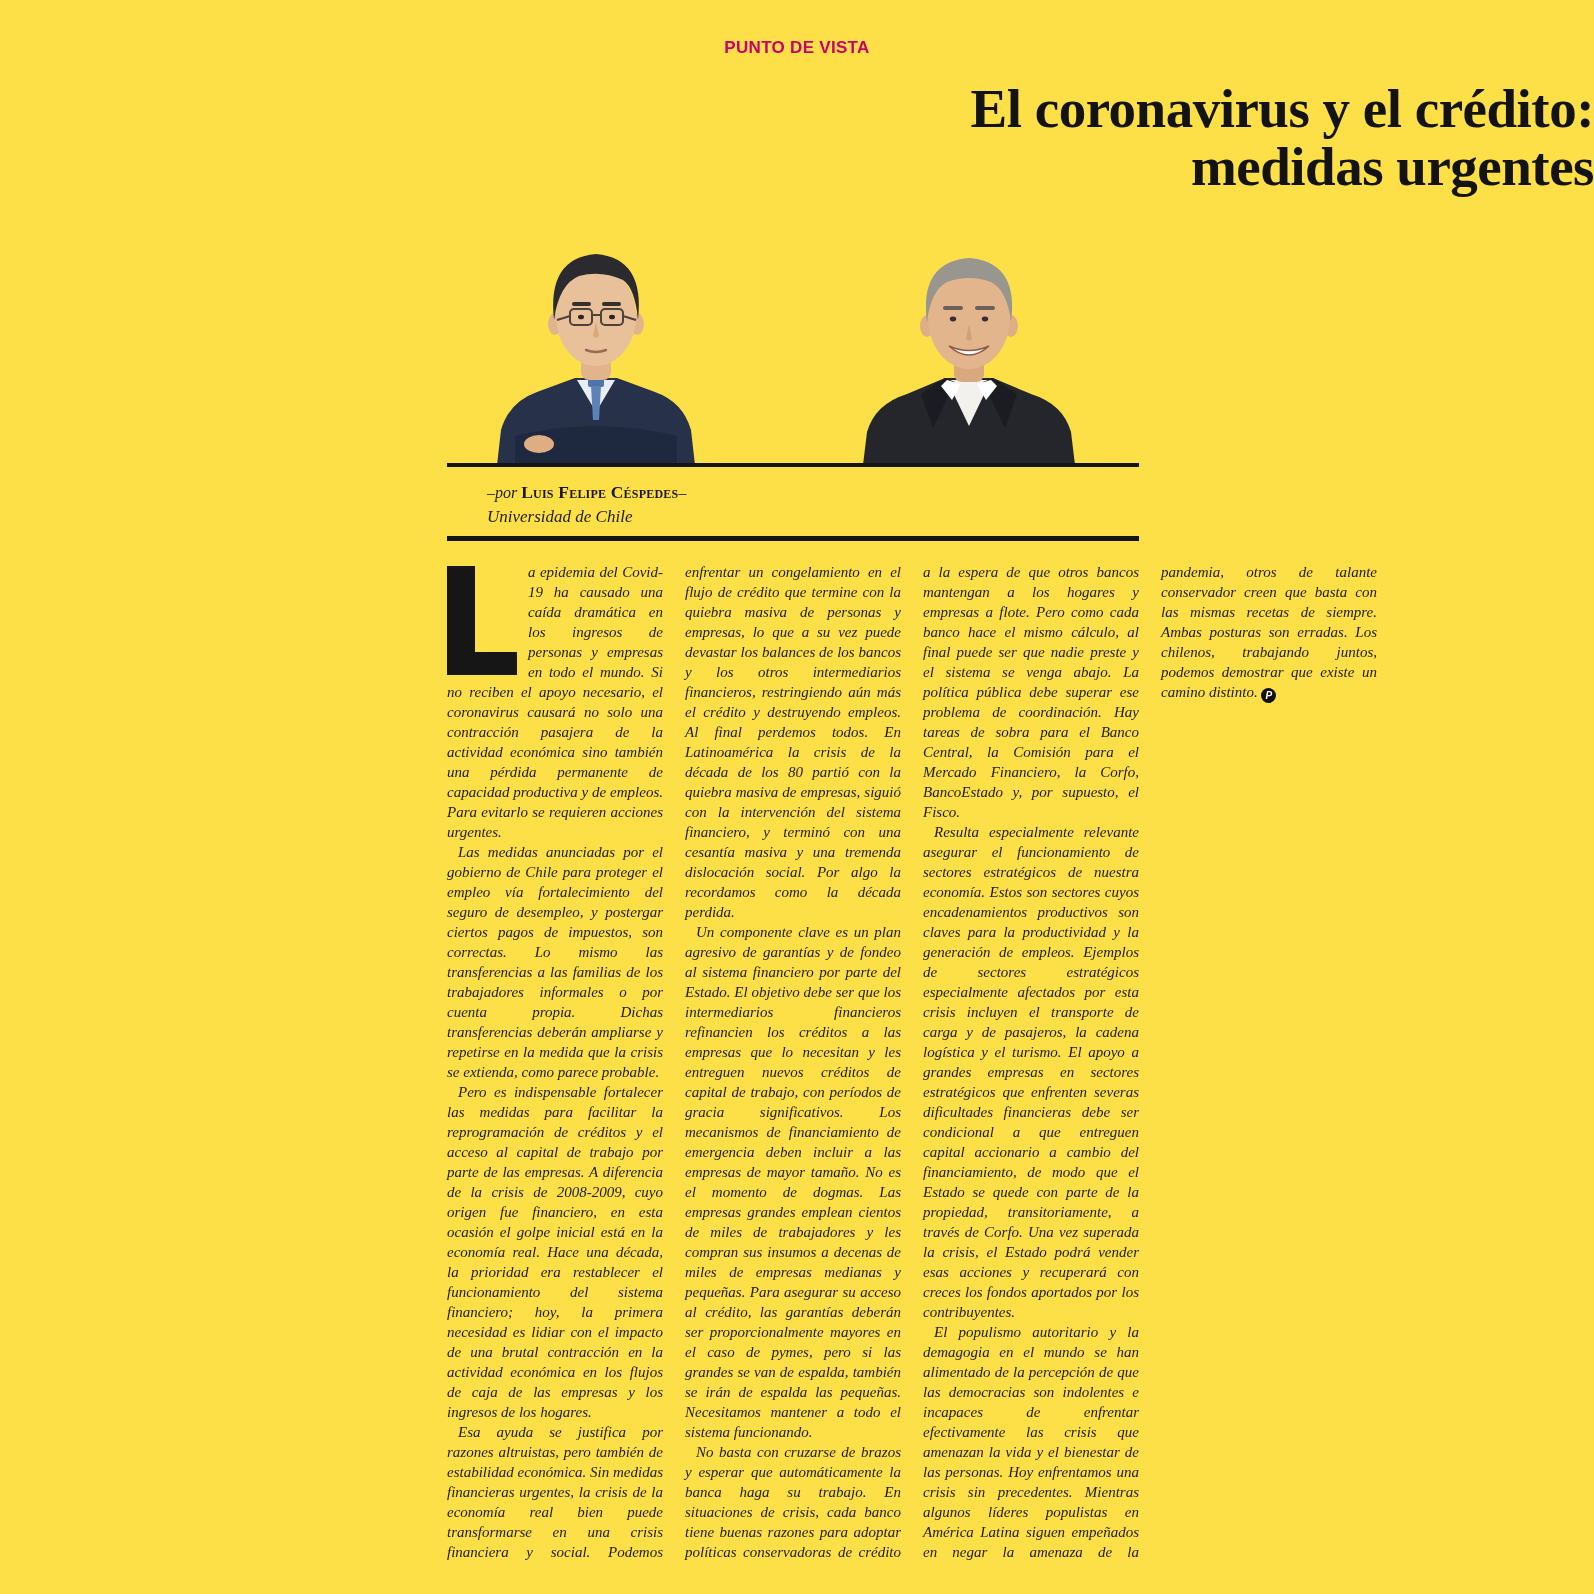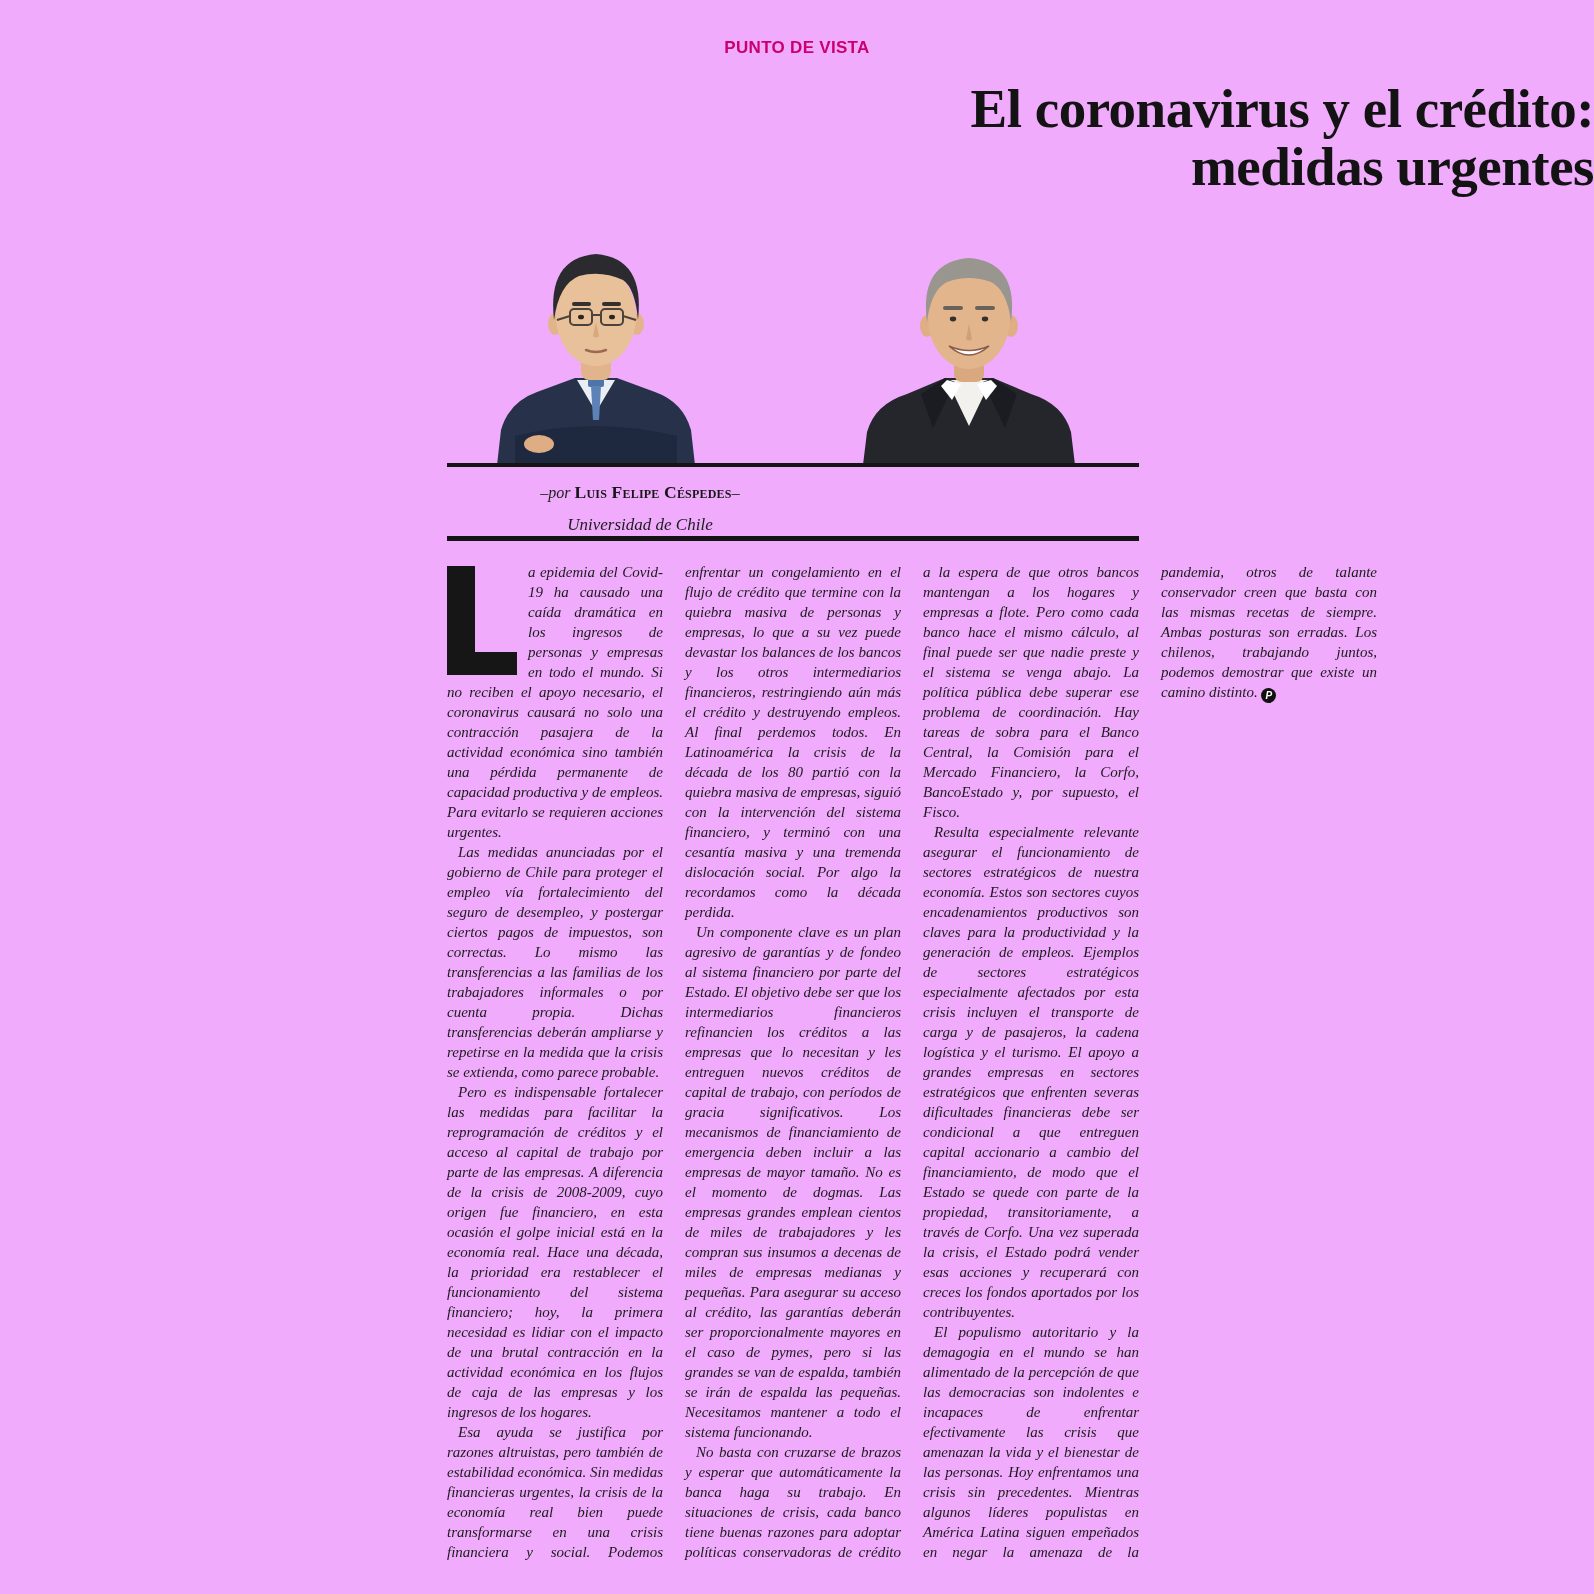--- a/index.html
+++ b/index.html
@@ -1,19 +1,19 @@
 <!DOCTYPE html>
 <html lang="es"><head>
 <meta charset="utf-8">
 <style>
   html,body{margin:0;padding:0;background:#ffffff;}
   .page{
     position:relative;
     width:1594px;height:1594px;
-    background:#f0abfc;
+    background:#fde047;
     overflow:hidden;
     font-family:"Liberation Serif", serif;
     color:#1c1c1c;
   }
   
   .kicker{
     position:absolute;top:38px;left:0;width:100%;
     text-align:center;
     font-family:"Liberation Sans", sans-serif;
     font-weight:bold;
@@ -42,31 +42,31 @@
   .photo.right{left:408px;}
   .rule{position:absolute;left:447px;width:692px;background:#141414;}
   .rule-top{top:463px;height:4px;}
   .rule-bottom{top:536px;height:5px;}
   
   .bylines{
     position:absolute;left:447px;top:482px;width:692px;
     display:flex;
   }
   .byline{width:50%;box-sizing:border-box;}
-  .byline.first{padding-left:40px;text-align:center;}
+  .byline.first{padding-left:40px;}
   .byline.second{padding-left:60px;}
   .by-pre{font-style:italic;font-size:16px;color:#1c1c1c;}
   .by-name{
     font-weight:bold;
     font-variant:small-caps;
     font-size:17.5px;
     letter-spacing:0.2px;
     color:#161616;
   }
-  .by-aff{font-style:italic;font-size:17px;margin-top:12px;color:#1c1c1c;}
+  .by-aff{font-style:italic;font-size:17px;margin-top:4px;color:#1c1c1c;}
   
   .columns{
     position:absolute;left:447px;top:562px;width:692px;height:1002px;
     column-count:3;
     column-gap:22px;
     column-fill:auto;
     font-size:15px;
     line-height:20px;
     text-align:justify;
     color:#1b1b1b;

